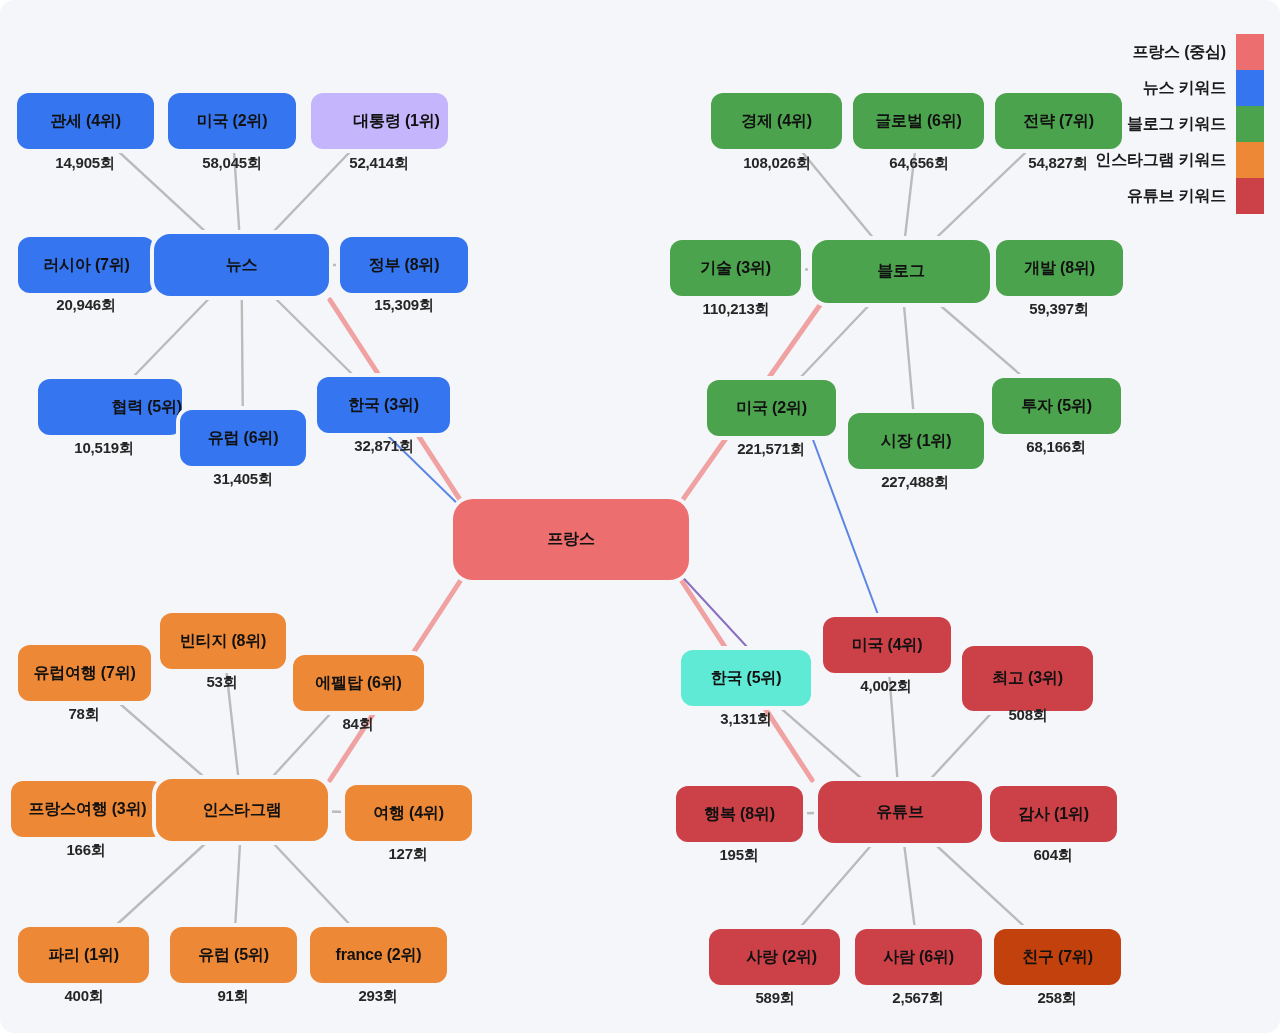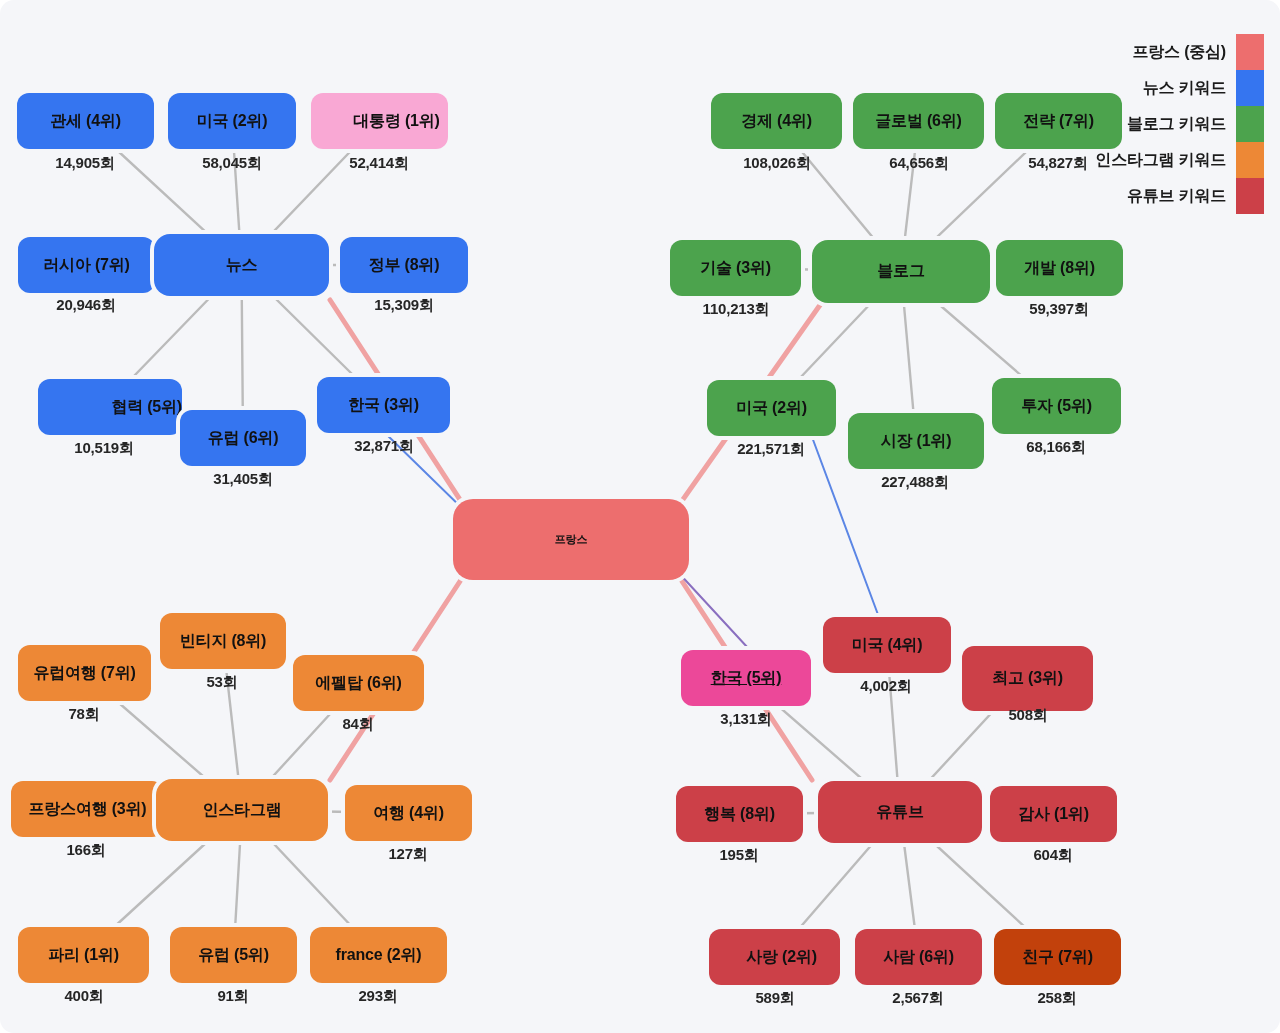--- a/index.html
+++ b/index.html
@@ -40,21 +40,21 @@
   }
   .node.hub {
     border-radius: 16px;
     font-size: 16px;
   }
   .node.leaf {
     font-size: 16px;
   }
   .node.center {
     border-radius: 20px;
-    font-size: 11px;
+    font-size: 16px;
   }
   .count {
     position: absolute;
     font-size: 15px;
     font-weight: bold;
     color: #262626;
     white-space: nowrap;
     letter-spacing: -0.2px;
   }
   
@@ -136,21 +136,21 @@
 
   <div id="nodes-layer">
       <div class="node leaf" style="left: 17px; top: 93px; width: 137px; height: 56px; background: rgb(53, 117, 240);">
         <span>관세 (4위)</span>
       </div>
       <div class="count" style="left: 85px; top: 163px; transform: translate(-50%, -50%);">14,905회</div>
       <div class="node leaf" style="left: 168px; top: 93px; width: 128px; height: 56px; background: rgb(53, 117, 240);">
         <span>미국 (2위)</span>
       </div>
       <div class="count" style="left: 232px; top: 163px; transform: translate(-50%, -50%);">58,045회</div>
-      <div class="node leaf" style="left: 311px; top: 93px; width: 137px; height: 56px; background: #f9a8d4; padding-left: 34px;">
+      <div class="node leaf" style="left: 311px; top: 93px; width: 137px; height: 56px; background: #c4b5fd; padding-left: 34px;">
         <span>대통령 (1위)</span>
       </div>
       <div class="count" style="left: 379px; top: 163px; transform: translate(-50%, -50%);">52,414회</div>
       <div class="node leaf" style="left: 18px; top: 237px; width: 137px; height: 56px; background: rgb(53, 117, 240);">
         <span>러시아 (7위)</span>
       </div>
       <div class="count" style="left: 86px; top: 305px; transform: translate(-50%, -50%);">20,946회</div>
       <div class="node leaf" style="left: 340px; top: 237px; width: 128px; height: 56px; background: rgb(53, 117, 240);">
         <span>정부 (8위)</span>
       </div>
@@ -233,21 +233,21 @@
         <span>유럽 (5위)</span>
       </div>
       <div class="count" style="left: 233px; top: 996px; transform: translate(-50%, -50%);">91회</div>
       <div class="node leaf" style="left: 310px; top: 927px; width: 137px; height: 56px; background: rgb(237, 136, 54);">
         <span>france (2위)</span>
       </div>
       <div class="count" style="left: 378px; top: 996px; transform: translate(-50%, -50%);">293회</div>
       <div class="node hub" style="left: 156px; top: 779px; width: 172px; height: 62px; background: rgb(237, 136, 54);">
         <span>인스타그램</span>
       </div>
-      <div class="node leaf" style="left: 681px; top: 650px; width: 130px; height: 56px; background: #ec4899; text-decoration: underline;">
+      <div class="node leaf" style="left: 681px; top: 650px; width: 130px; height: 56px; background: #5eead4;">
         <span>한국 (5위)</span>
       </div>
       <div class="count" style="left: 746px; top: 719px; transform: translate(-50%, -50%);">3,131회</div>
       <div class="node leaf" style="left: 823px; top: 617px; width: 128px; height: 56px; background: rgb(204, 64, 72);">
         <span>미국 (4위)</span>
       </div>
       <div class="count" style="left: 886px; top: 686px; transform: translate(-50%, -50%);">4,002회</div>
       <div class="node leaf" style="left: 962px; top: 646px; width: 131px; height: 65px; background: rgb(204, 64, 72);">
         <span>최고 (3위)</span>
       </div>

